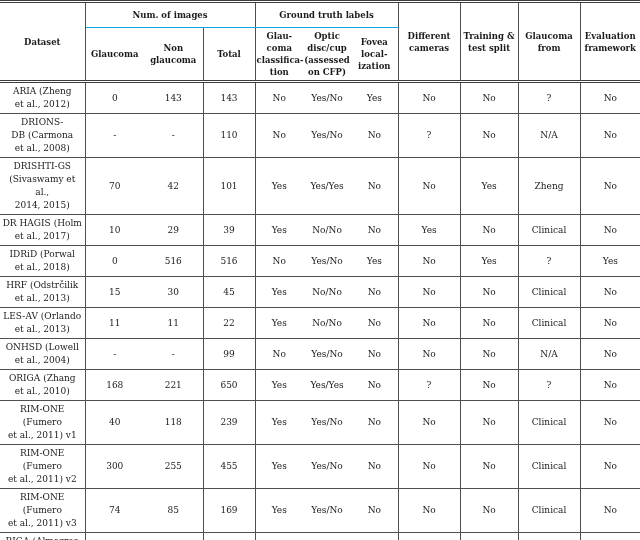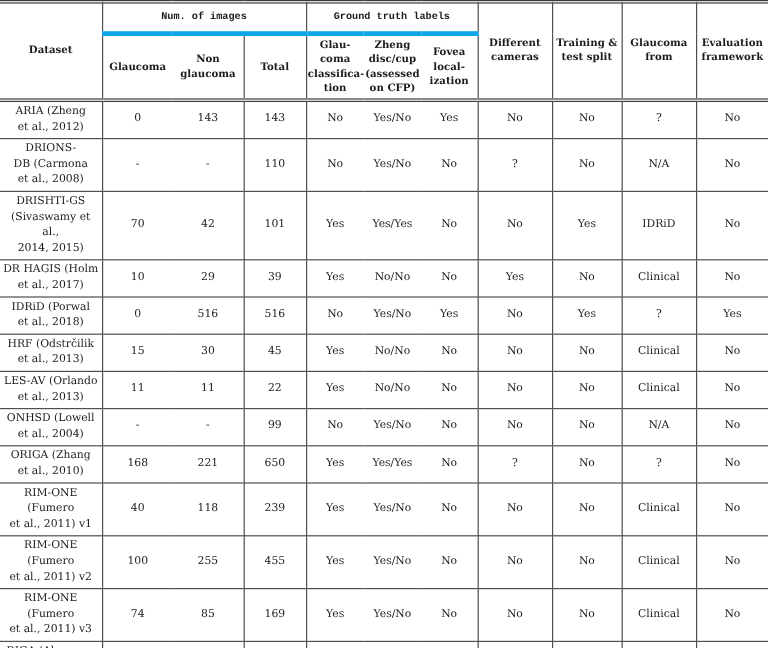--- a/index.html
+++ b/index.html
@@ -32,21 +32,21 @@
     overflow: hidden;
   }
   .br { border-right: 1px solid #4f4f4f; }
   thead td {
     font-weight: bold;
     font-size: 8.5px;
     line-height: 12px;
   }
   tr.h1 { height: 26px; }
   tr.h2 { height: 52px; }
-  tr.h1 td.group { border-bottom: 4px solid #0ea5e9; font-family: Liberation Mono, monospace; }
+  tr.h1 td.group { border-bottom: 1px solid #0ea5e9; }
   tr.h1 td[rowspan], tr.h2 td { border-bottom: 3px double #3d3d3d; }
   tbody td.ds { padding: 2px 1px; margin-top: 40px; }
 </style>
 </head>
 <body>
 
 <div class="page">
   <table class="paper-table">
     <colgroup>
       <col style="width:85px">
@@ -77,21 +77,21 @@
       </tr>
       <tr class="h2">
         <td>Glaucoma</td>
         <td class="br">Non
 glaucoma</td>
         <td class="br">Total</td>
         <td>Glau-
 coma
 classifica-
 tion</td>
-        <td>Zheng
+        <td>Optic
 disc/cup
 (assessed
 on CFP)</td>
         <td class="br">Fovea
 local-
 ization</td>
       </tr>
     </thead>
     <tbody>
         <tr>
@@ -128,21 +128,21 @@
 (Sivaswamy et al.,
 2014, 2015)</td>
     <td>70</td>
     <td class="br">42</td>
     <td class="br">101</td>
     <td>Yes</td>
     <td>Yes/Yes</td>
     <td class="br">No</td>
     <td class="br">No</td>
     <td class="br">Yes</td>
-    <td class="br">IDRiD</td>
+    <td class="br">Zheng</td>
     <td>No</td>
   </tr>
         <tr>
     <td class="br ds">DR HAGIS (Holm
 et al., 2017)</td>
     <td>10</td>
     <td class="br">29</td>
     <td class="br">39</td>
     <td>Yes</td>
     <td>No/No</td>
@@ -232,21 +232,21 @@
     <td>Yes/No</td>
     <td class="br">No</td>
     <td class="br">No</td>
     <td class="br">No</td>
     <td class="br">Clinical</td>
     <td>No</td>
   </tr>
         <tr>
     <td class="br ds">RIM-ONE (Fumero
 et al., 2011) v2</td>
-    <td>100</td>
+    <td>300</td>
     <td class="br">255</td>
     <td class="br">455</td>
     <td>Yes</td>
     <td>Yes/No</td>
     <td class="br">No</td>
     <td class="br">No</td>
     <td class="br">No</td>
     <td class="br">Clinical</td>
     <td>No</td>
   </tr>

